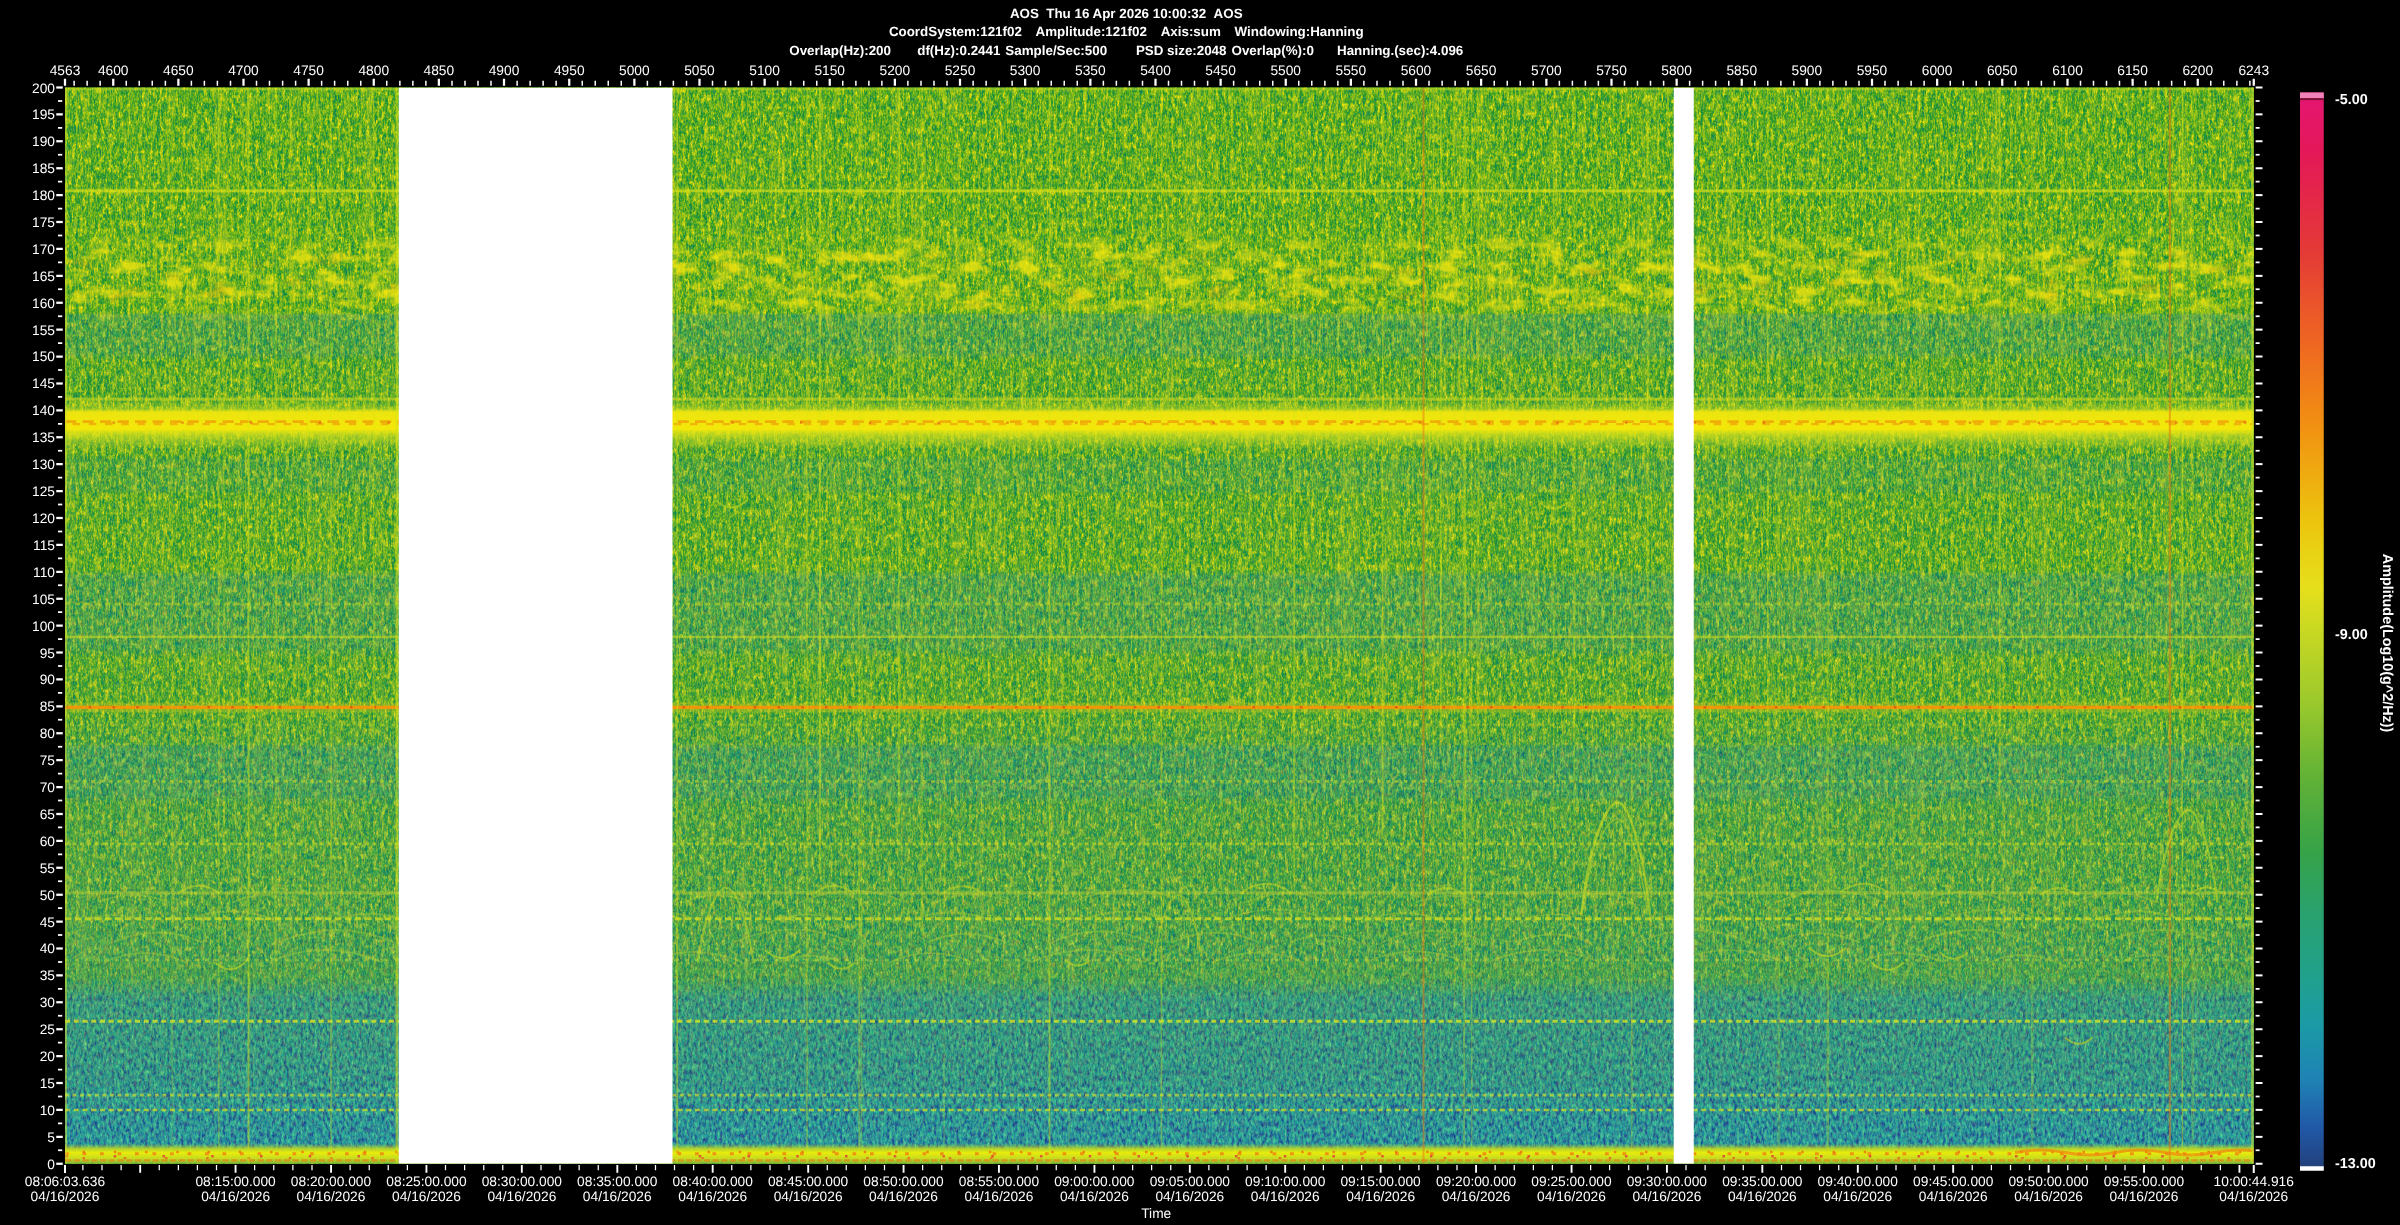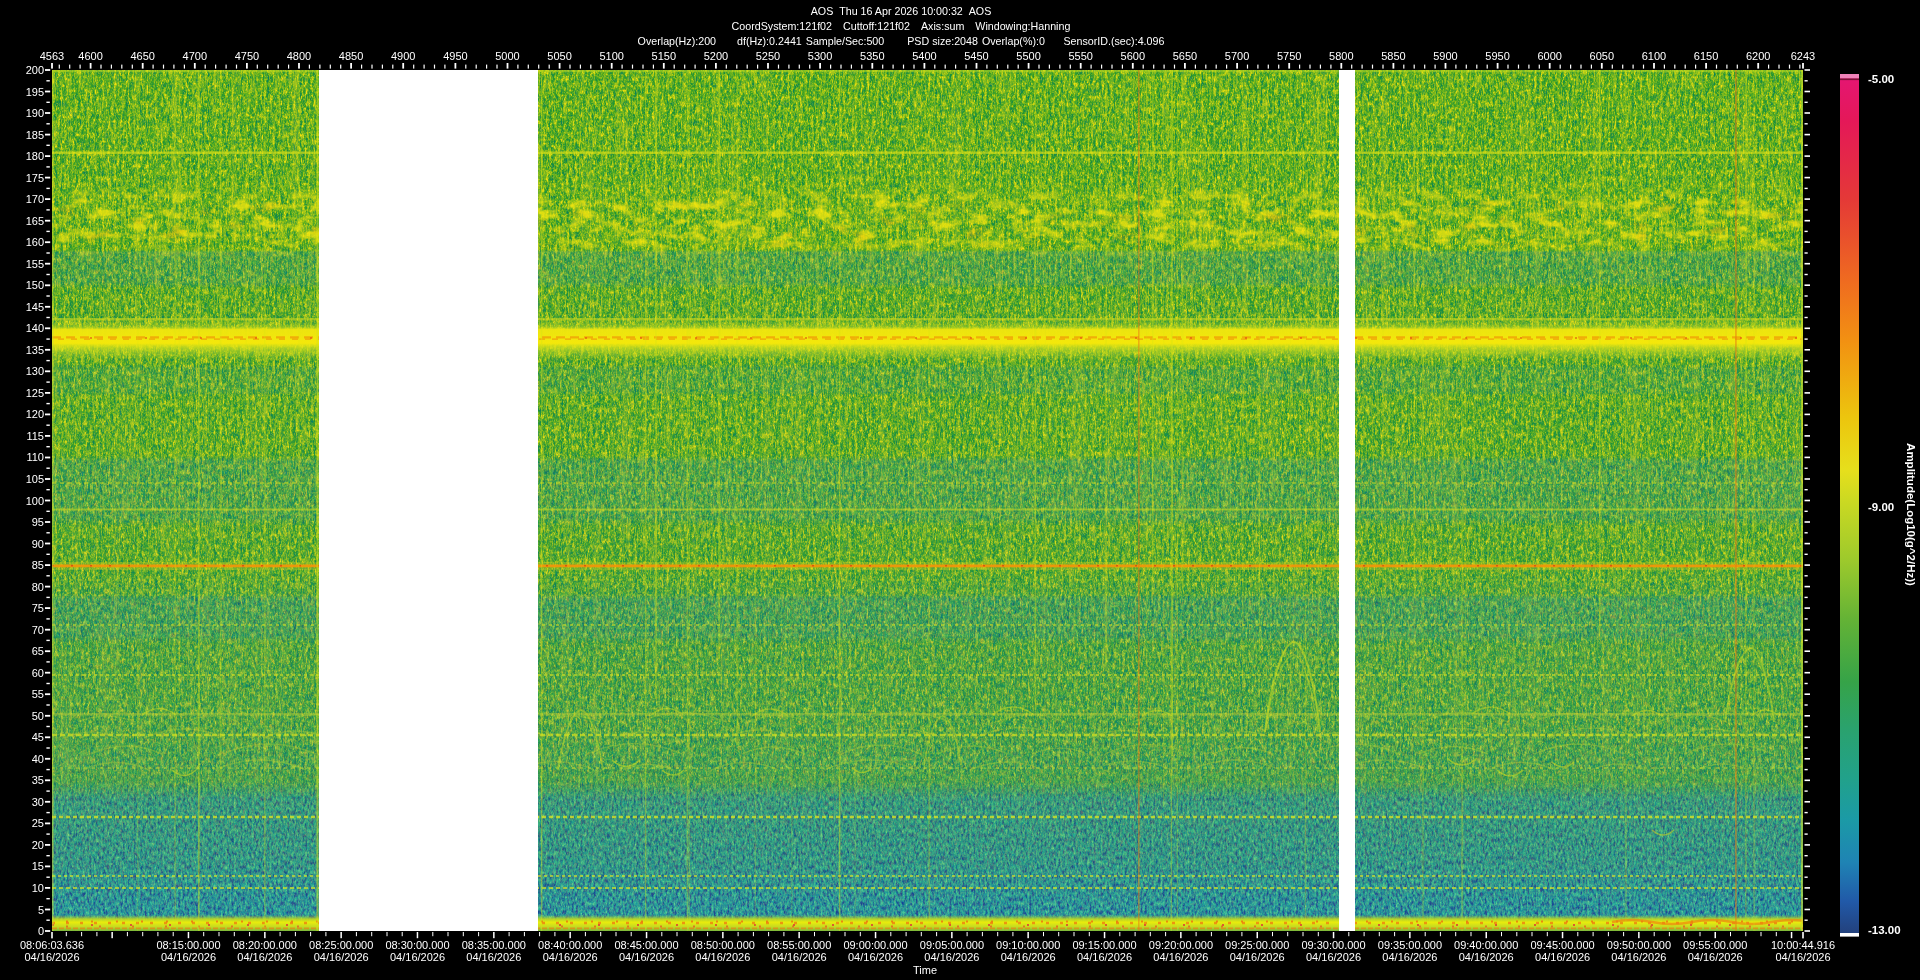--- a/index.html
+++ b/index.html
@@ -1,25 +1,25 @@
 <!DOCTYPE html>
 <html><head><meta charset="utf-8"><style>
 html,body{margin:0;padding:0;background:#000;width:1920px;height:980px;overflow:hidden}
 body{font-family:"Liberation Sans",sans-serif;color:#fff;position:relative}
 .abs{position:absolute}
-.hdr{position:absolute;left:901px;transform:translateX(-50%);font-size:10.7px;font-weight:normal;white-space:nowrap;line-height:1}
+.hdr{position:absolute;left:901px;transform:translateX(-50%);font-size:10.7px;font-weight:bold;white-space:nowrap;line-height:1}
 .t11c{font-size:11px;fill:#fff;text-anchor:middle;font-family:"Liberation Sans",sans-serif}
 .t11r{font-size:11px;fill:#fff;text-anchor:end;font-family:"Liberation Sans",sans-serif}
 .tcb{font-size:11.5px;font-weight:bold;fill:#fff;text-anchor:middle;font-family:"Liberation Sans",sans-serif}
 .tcbl{font-size:11.5px;font-weight:bold;fill:#fff;text-anchor:start;font-family:"Liberation Sans",sans-serif}
 </style></head>
 <body>
 <div class="hdr" style="top:5.7px">AOS&nbsp;&nbsp;Thu 16 Apr 2026 10:00:32&nbsp;&nbsp;AOS</div>
-<div class="hdr" style="top:20.7px"><span>CoordSystem:121f02</span><span style="margin-left:11px">Cuttoff:121f02</span><span style="margin-left:11px">Axis:sum</span><span style="margin-left:11px">Windowing:Hanning</span></div>
-<div class="hdr" style="top:35.9px"><span>Overlap(Hz):200</span><span style="margin-left:21px">df(Hz):0.2441</span><span style="margin-left:4px">Sample/Sec:500</span><span style="margin-left:23px">PSD size:2048</span><span style="margin-left:4px">Overlap(%):0</span><span style="margin-left:18.5px">SensorID.(sec):4.096</span></div>
+<div class="hdr" style="top:20.7px"><span>CoordSystem:121f02</span><span style="margin-left:11px">Amplitude:121f02</span><span style="margin-left:11px">Axis:sum</span><span style="margin-left:11px">Windowing:Hanning</span></div>
+<div class="hdr" style="top:35.9px"><span>Overlap(Hz):200</span><span style="margin-left:21px">df(Hz):0.2441</span><span style="margin-left:4px">Sample/Sec:500</span><span style="margin-left:23px">PSD size:2048</span><span style="margin-left:4px">Overlap(%):0</span><span style="margin-left:18.5px">Hanning.(sec):4.096</span></div>
 <svg class="abs" style="left:0;top:0" width="1920" height="980">
 <text x="52.0" y="60" class="t11c">4563</text>
 <text x="90.6" y="60" class="t11c">4600</text>
 <text x="142.7" y="60" class="t11c">4650</text>
 <text x="194.8" y="60" class="t11c">4700</text>
 <text x="246.9" y="60" class="t11c">4750</text>
 <text x="299.0" y="60" class="t11c">4800</text>
 <text x="351.1" y="60" class="t11c">4850</text>
 <text x="403.2" y="60" class="t11c">4900</text>
 <text x="455.4" y="60" class="t11c">4950</text>

